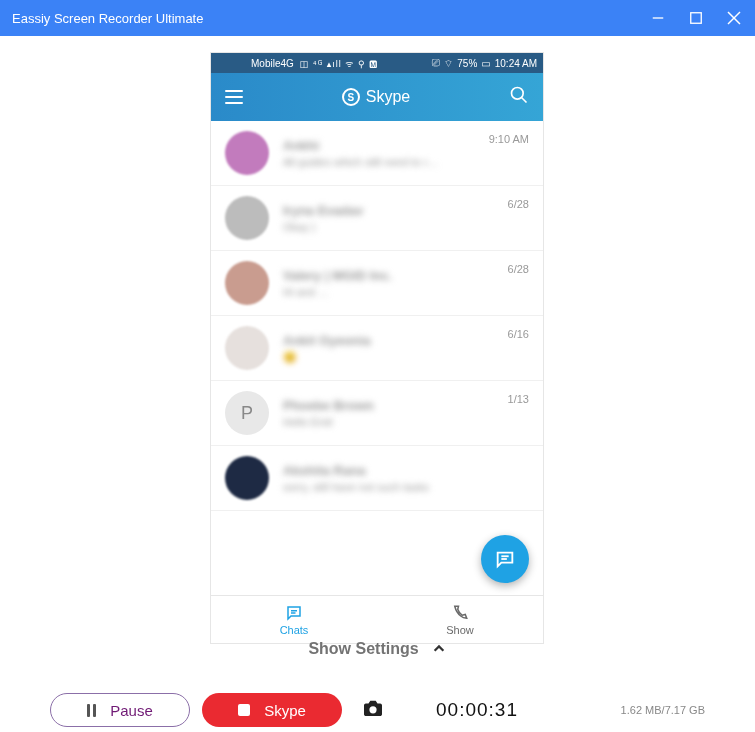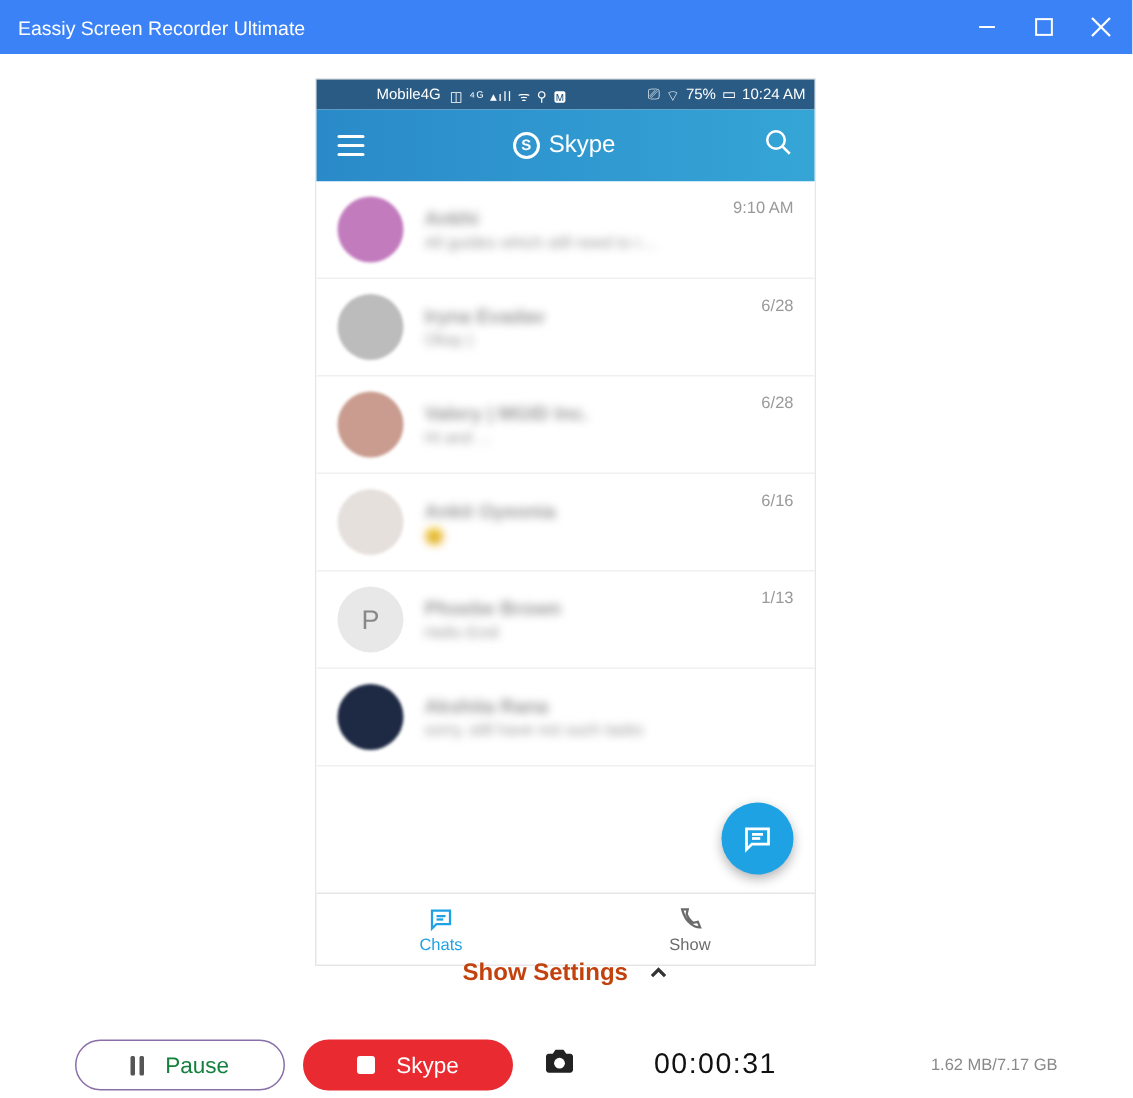--- a/index.html
+++ b/index.html
@@ -28,24 +28,24 @@
 .chatname { font-size:13px; font-weight:600; color:#666; }
 .chatprev { font-size:11px; color:#999; margin-top:3px; }
 .chatdate { font-size:11px; color:#999; margin-left:12px; align-self:flex-start; margin-top:2px;}
 .blurred { filter: blur(3px); color:#999; }
 .fab { position:absolute; right:14px; bottom:60px; width:48px; height:48px; border-radius:50%; background:#1fa2e4; display:flex; align-items:center; justify-content:center; box-shadow:0 3px 8px rgba(0,0,0,0.3); cursor:pointer;}
 .fab svg { color:#fff; width:22px; height:22px; }
 .bottomnav { height:48px; border-top:1px solid #e6e6e6; display:flex; }
 .navitem { flex:1; display:flex; flex-direction:column; align-items:center; justify-content:center; gap:2px; font-size:11px; color:#6a6a6a; cursor:pointer;}
 .navitem.active { color:#1fa2e4; }
 .navitem svg { width:20px; height:18px; }
-.showset { position:absolute; left:0; right:0; top:604px; display:flex; align-items:center; justify-content:center; gap:12px; font-size:16px; font-weight:700; color:#c2410c; cursor:pointer;}
+.showset { position:absolute; left:0; right:0; top:604px; display:flex; align-items:center; justify-content:center; gap:12px; font-size:16px; font-weight:700; color:#737373; cursor:pointer;}
 .recordbar { position:absolute; bottom:0; left:0; right:0; height:44px; background:#fff; display:flex; align-items:center; padding:0 50px 0 50px; gap:12px;}
 .pillbtn { height:34px; border-radius:17px; display:flex; align-items:center; gap:14px; padding:0 28px; font-size:15px; cursor:pointer; }
-.pausebtn { border:1.5px solid #8b6fa8; color:#15803d; width:140px; justify-content:center; }
+.pausebtn { border:1.5px solid #8b6fa8; color:#701a75; width:140px; justify-content:center; }
 .stopbtn { background:#ea2a31; color:#fff; width:140px; justify-content:center; }
 .stopicon { width:12px; height:12px; background:#fff; border-radius:2px;}
 .pauseicon { display:flex; gap:3px;}
 .pauseicon span { width:3px; height:13px; background:#555; border-radius:1px;}
 .camerabtn { color:#333; font-size:20px; cursor:pointer; margin-left:8px;}
 .timer { font-size:19px; font-weight:400; color:#111; letter-spacing:1px; margin-left:40px;}
 .diskinfo { margin-left:auto; font-size:11px; color:#888;}
 </style>
 </head>
 <body>

